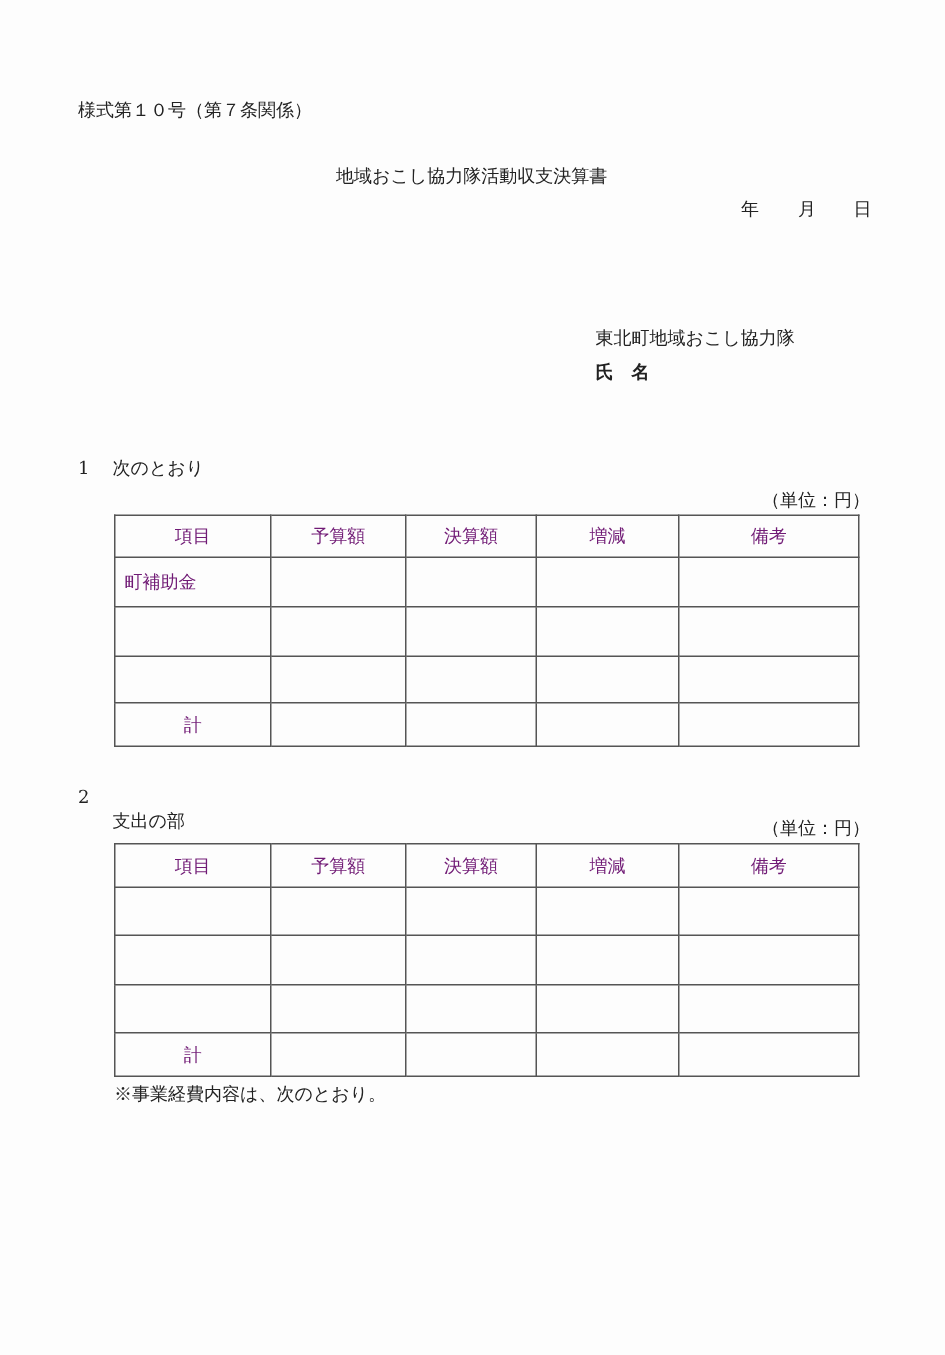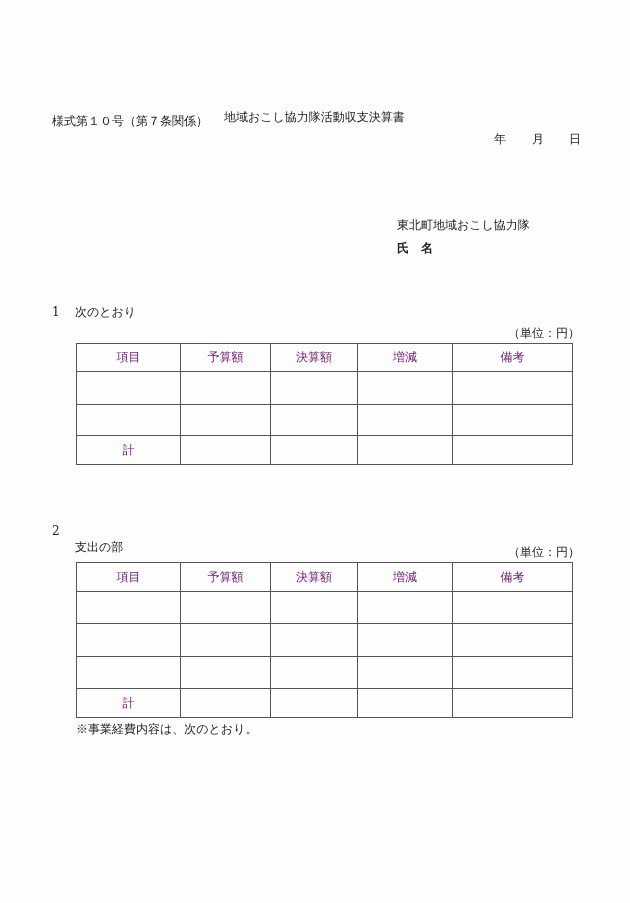--- a/index.html
+++ b/index.html
@@ -17,21 +17,21 @@
     border: 1px solid #555; font-weight: normal; font-size: 12px;
     padding: 0 6px; color: #701a75;
   }
   table.fin th { text-align: center; }
   td.center { text-align: center; }
   td.left { text-align: left; }
 </style>
 </head>
 <body>
 
-<div class="abs" style="left:52px;top:66px;margin-top:48px;">様式第１０号（第７条関係）</div>
+<div class="abs" style="left:52px;top:66px;">様式第１０号（第７条関係）</div>
 <div class="abs" style="left:224px;top:110px;">地域おこし協力隊活動収支決算書</div>
 
 <div class="abs" style="left:494px;top:132px;">年</div>
 <div class="abs" style="left:532px;top:132px;">月</div>
 <div class="abs" style="left:569px;top:132px;">日</div>
 
 <div class="abs" style="left:397px;top:218px;">東北町地域おこし協力隊</div>
 <div class="abs" style="left:397px;top:241px;font-weight:bold;">氏　名</div>
 
 <div class="abs" style="left:52px;top:305px;">1</div>
@@ -46,20 +46,27 @@
       <col style="width:95px">
       <col style="width:120px">
     </colgroup>
   <tbody>
       <tr style="height:28px;">
     <th>項目</th>
     <th>予算額</th>
     <th>決算額</th>
     <th>増減</th>
     <th>備考</th>
+  </tr>
+  <tr style="height:33px;">
+    <td class="left">町補助金</td>
+    <td></td>
+    <td></td>
+    <td></td>
+    <td></td>
   </tr>
   <tr style="height:33px;">
     <td class="left"></td>
     <td></td>
     <td></td>
     <td></td>
     <td></td>
   </tr>
   <tr style="height:31px;">
     <td class="left"></td>

